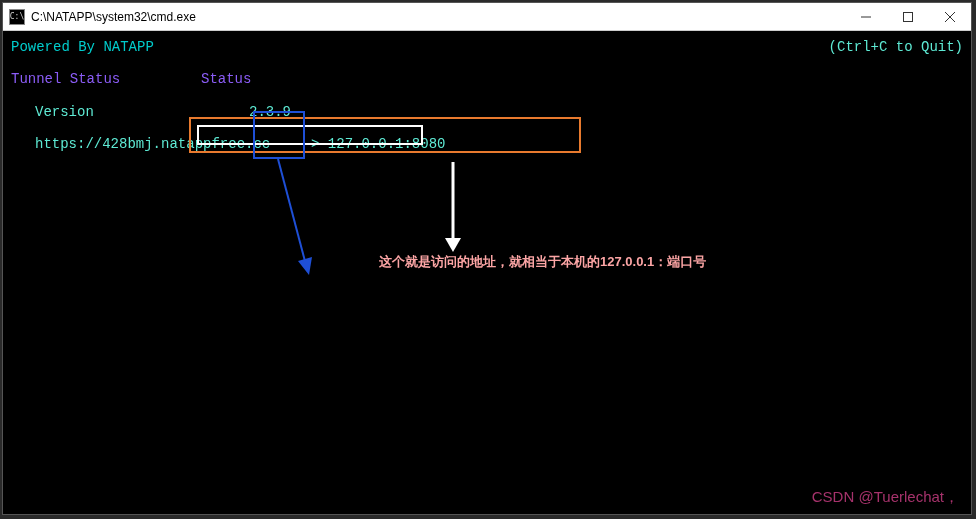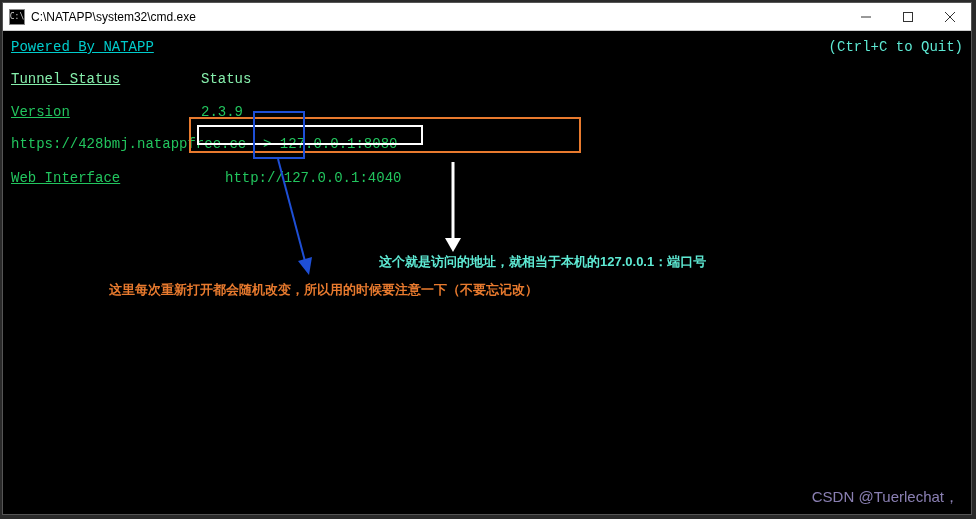--- a/index.html
+++ b/index.html
@@ -71,24 +71,24 @@
       background: #000;
       padding: 6px 8px;
       color: #ccc;
       line-height: 1.45;
     }
     .row {
       display: flex;
       white-space: pre;
       margin-bottom: 12px;
     }
-    .lbl { width: 190px; text-decoration: underline; }
+    .lbl { width: 190px; }
     .cyan { color: #00cccc; }
-    .green { color: #86efac; }
-    .white { color: #22c55e; }
+    .green { color: #8b5cf6; }
+    .white { color: #5eead4; margin-left: 24px; }
     .quit-hint {
       position: absolute;
       top: 6px;
       right: 8px;
       color: #5eead4;
     }
     .orange-box {
       position: absolute;
       border: 2px solid #e87a2e;
       pointer-events: none;
@@ -98,21 +98,21 @@
       border: 2px solid #fff;
       pointer-events: none;
     }
     .blue-box {
       position: absolute;
       border: 2px solid #1e4fd6;
       pointer-events: none;
     }
     .annotation-white {
       position: absolute;
-      color: #5eead4;
+      color: #fca5a5;
       font-family: "Microsoft YaHei","SimSun", sans-serif;
       font-size: 13px;
       font-weight: bold;
     }
     .annotation-orange {
       position: absolute;
       color: #e87a2e;
       font-family: "Microsoft YaHei","SimSun", sans-serif;
       font-size: 13px;
       font-weight: bold;
@@ -122,21 +122,21 @@
       pointer-events: none;
     }
     .arrow-blue {
       position: absolute;
       pointer-events: none;
     }
     .watermark {
       position: absolute;
       right: 12px;
       bottom: 6px;
-      color: #c4b5fd;
+      color: #ec4899;
       font-family: "Microsoft YaHei", sans-serif;
       font-size: 15px;
       opacity: 0.7;
     }
   </style>
 </head>
 <body>
 
 <div class="window">
 
@@ -175,38 +175,33 @@
 
     <div class="row">
       <span class="lbl white">Version</span>
       <span class="white">2.3.9</span>
     </div>
 
     <div class="row" style="margin-bottom:14px;">
       <span class="white">https://428bmj.natappfree.cc</span><span class="white"> -&gt; 127.0.0.1:8080</span>
     </div>
 
-    <div class="row">
-      <span class="lbl white">Web Interface</span>
-      <span class="white" style="padding-left:24px;">http://127.0.0.1:4040</span>
-    </div>
 
 
     <div class="orange-box" style="left:186px; top:86px; width:392px; height:36px;"></div>
     <div class="white-box" style="left:194px; top:94px; width:226px; height:20px;"></div>
     <div class="blue-box" style="left:250px; top:80px; width:52px; height:48px;"></div>
 
     <svg class="arrow-white" style="left:438px; top:131px; width:24px; height:90px;">
       <line x1="12" y1="0" x2="12" y2="80" stroke="#fff" stroke-width="3"></line>
       <polygon points="12,90 4,76 20,76" fill="#fff"></polygon>
     </svg>
 
     <svg class="arrow-blue" style="left:245px; top:128px; width:80px; height:120px;">
       <line x1="30" y1="0" x2="58" y2="106" stroke="#1e4fd6" stroke-width="2"></line>
       <polygon points="61,116 50,102 64,98" fill="#1e4fd6"></polygon>
     </svg>
 
     <div class="annotation-white" style="left:376px; top:222px;">这个就是访问的地址，就相当于本机的127.0.0.1：端口号</div>
-    <div class="annotation-orange" style="left:106px; top:250px;">这里每次重新打开都会随机改变，所以用的时候要注意一下（不要忘记改）</div>
 
     <div class="watermark">CSDN @Tuerlechat，</div>
   </div>
 </div>
 
 </body></html>

